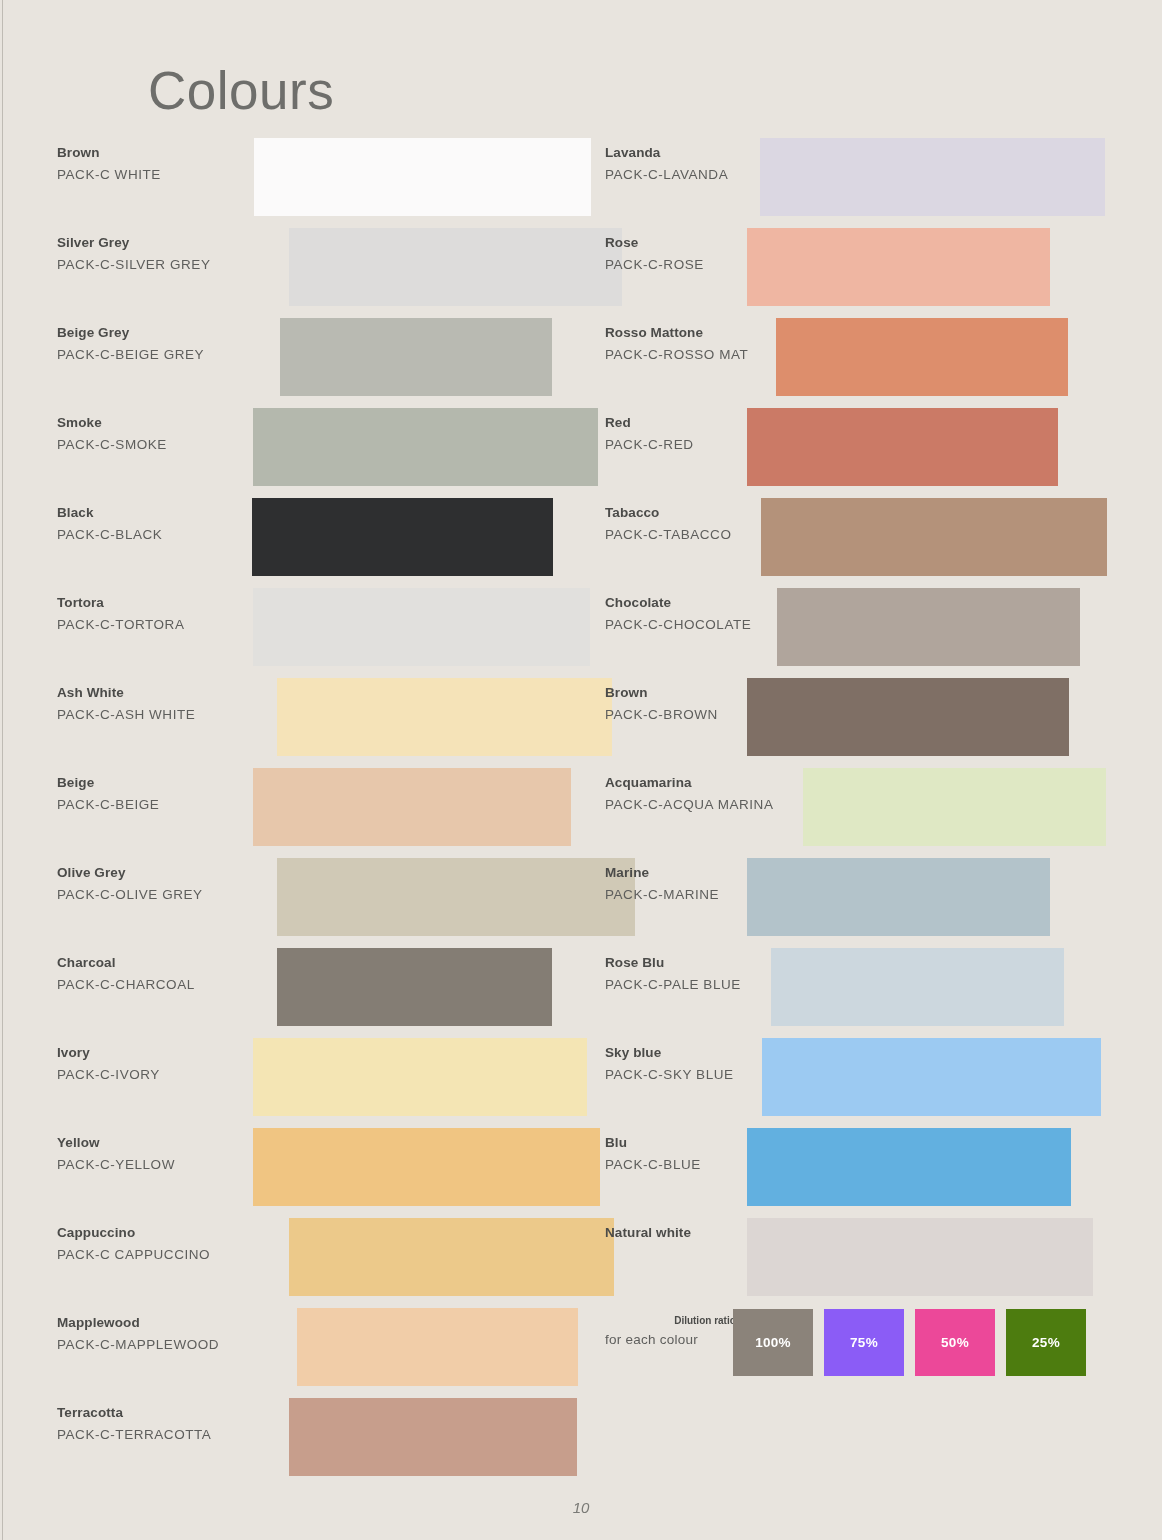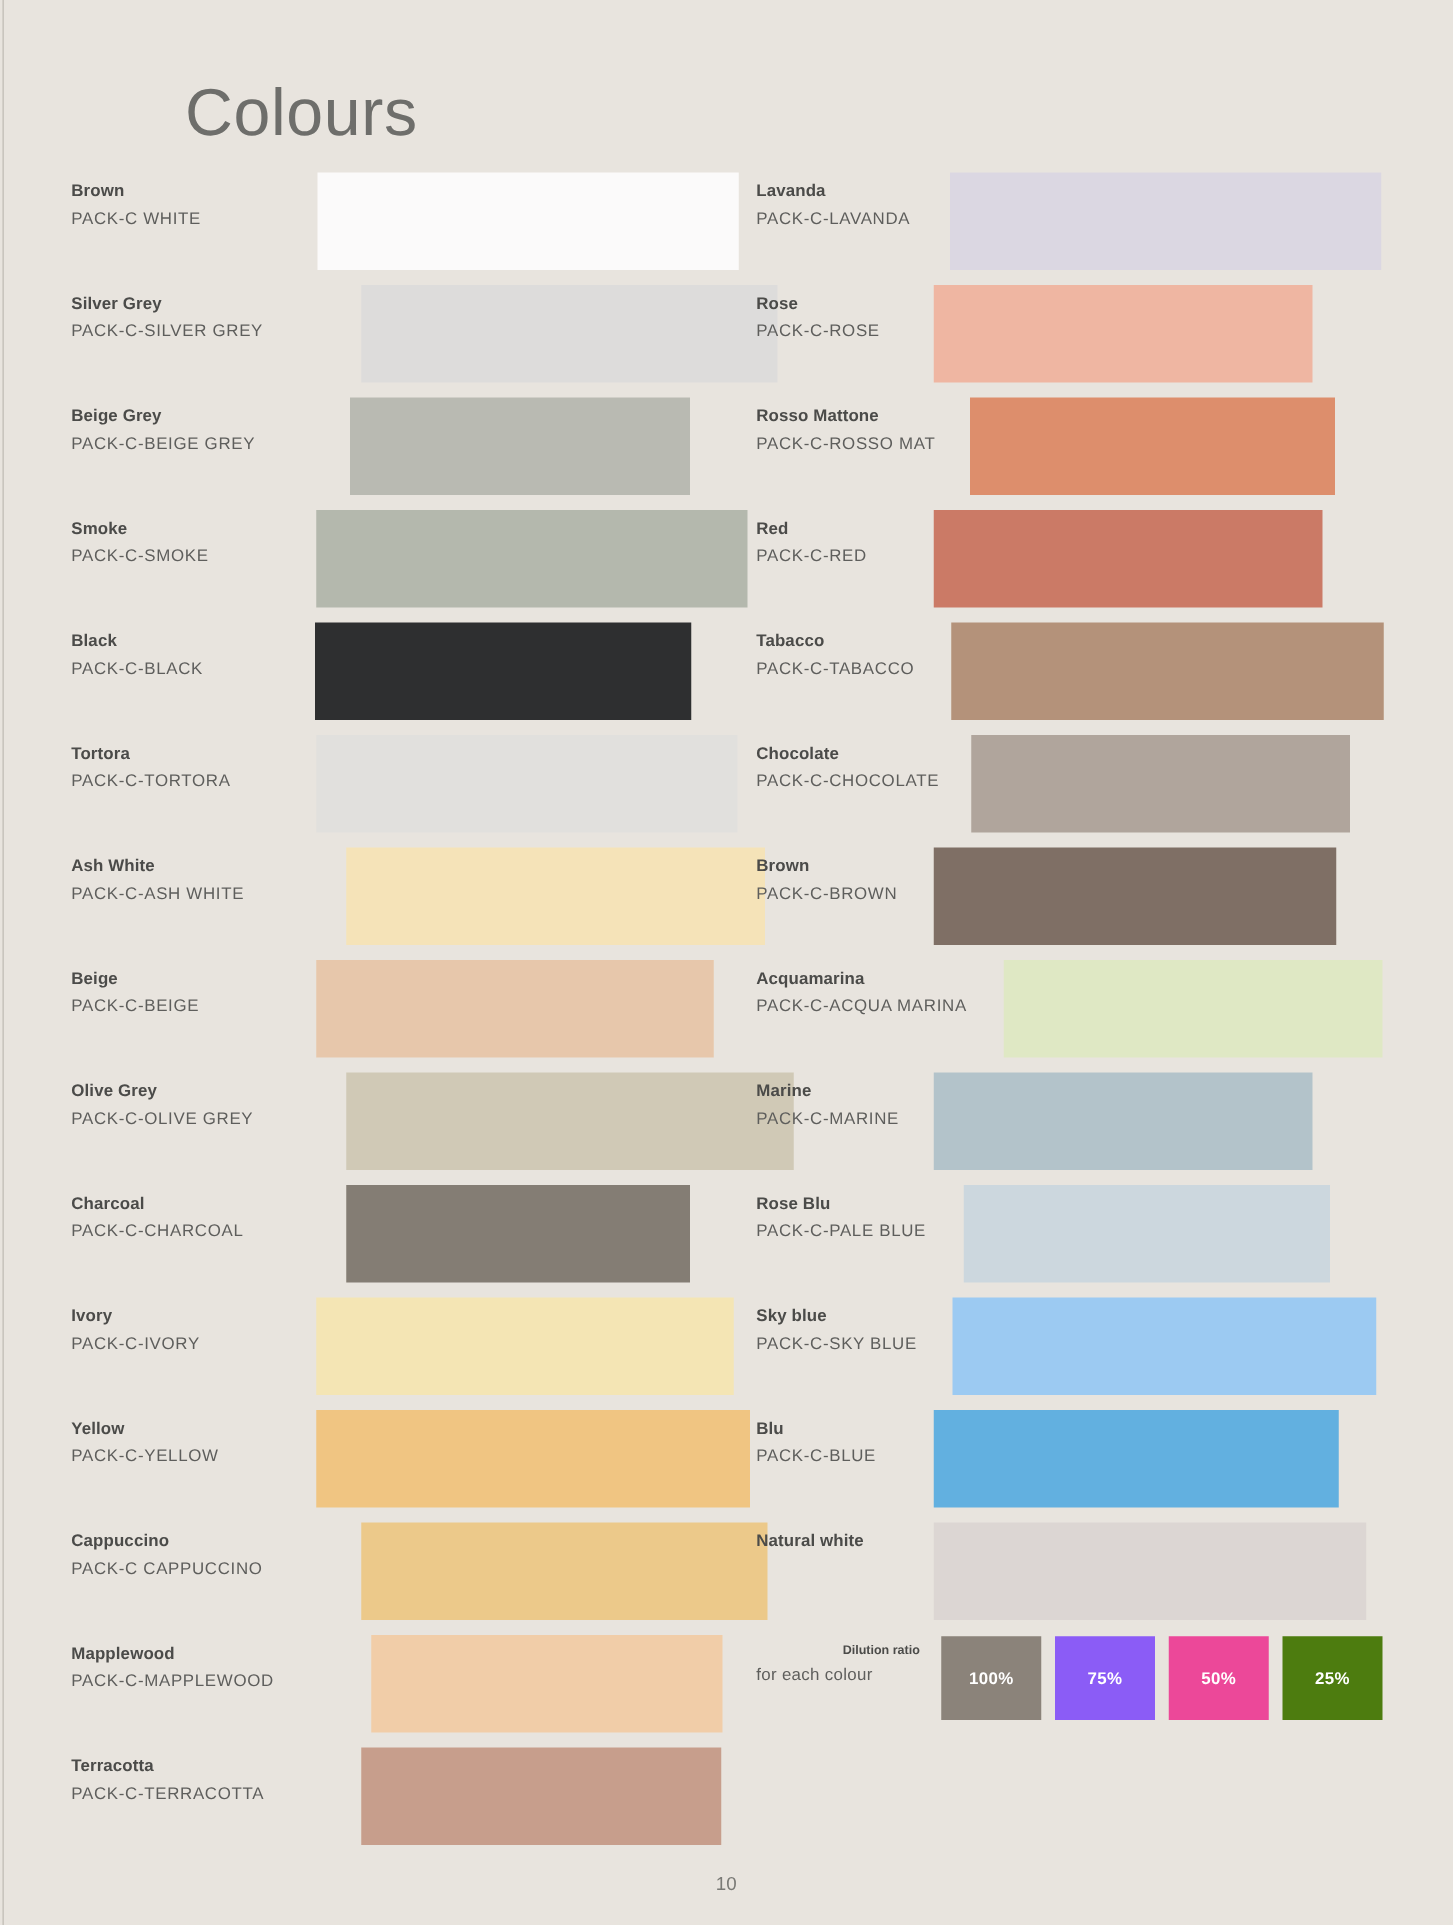--- a/index.html
+++ b/index.html
@@ -103,21 +103,21 @@
   .dilution-sub {
     font-size: 13.5px;
     font-weight: 400;
     color: #5e5e5c;
     letter-spacing: 0.25px;
     line-height: 1.6;
     white-space: nowrap;
   }
   .dilution-chips {
     position: absolute;
-    left: 148px;
+    left: 128px;
     top: 1px;
     display: flex;
     gap: 11px;
   }
   .dilution-chip {
     width: 80px;
     height: 67px;
     display: flex;
     align-items: center;
     justify-content: center;
@@ -129,20 +129,21 @@
     letter-spacing: 0.3px;
   }
 
   .page-number {
     position: absolute;
     left: 0;
     top: 1499px;
     width: 1162px;
     text-align: center;
     font-size: 15px;
+    font-style: italic;
     color: #7a7a76;
   }
 </style>
 </head>
 <body style="background: rgb(232, 228, 222);">
 
 <div class="page-edge"></div>
 
 <h1 class="page-title">Colours</h1>
 

